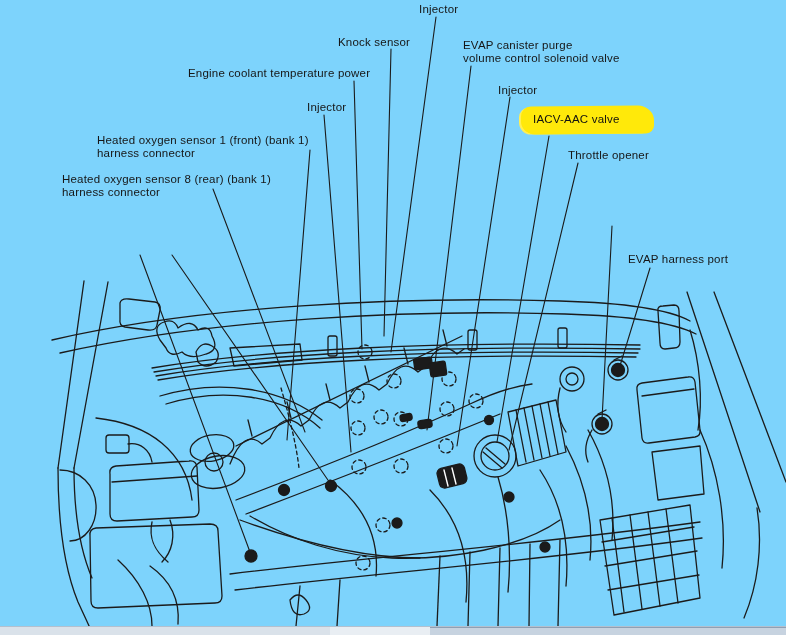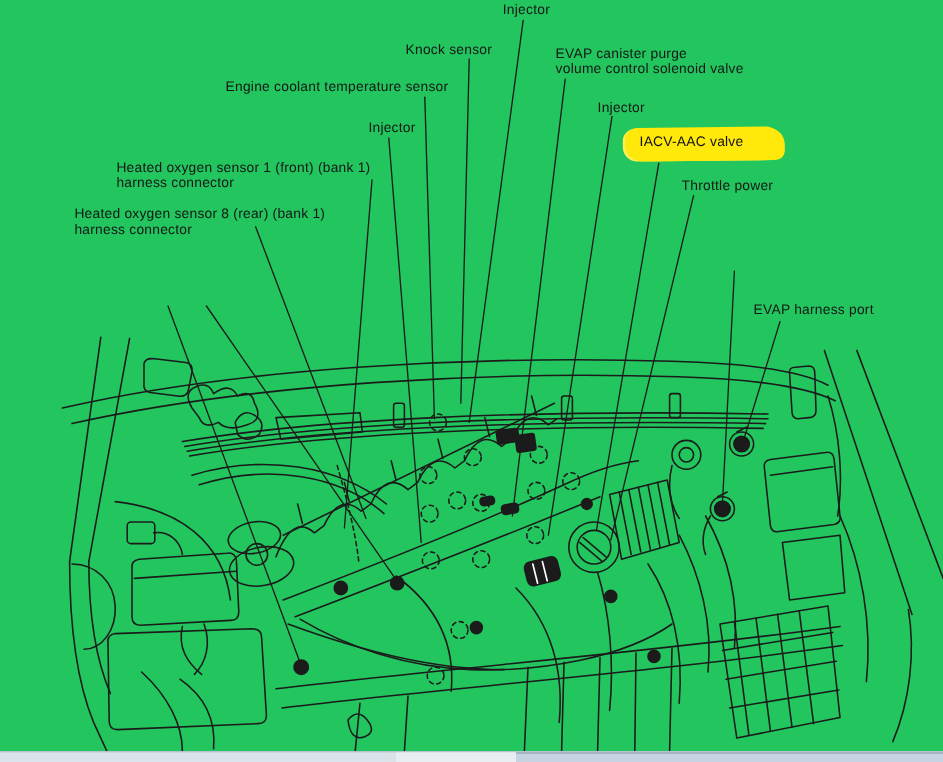--- a/index.html
+++ b/index.html
@@ -1,16 +1,16 @@
 <!DOCTYPE html>
 <html><head>
 <meta charset="utf-8">
 <style>
   html,body{margin:0;padding:0;background:#fff;}
-  #page{position:relative;width:786px;height:635px;background:#22c55e;overflow:hidden;
+  #page{position:relative;width:786px;height:635px;background:#7dd3fc;overflow:hidden;
         font-family:"Liberation Sans","DejaVu Sans",sans-serif;}
   #art{position:absolute;left:0;top:0;}
   .lbl{position:absolute;font-size:11.5px;line-height:13px;color:#161616;
        white-space:pre-line;letter-spacing:.2px;}
   .hl{position:absolute;left:521px;top:106px;width:131px;height:27px;
       background:#ffe90a;border-radius:10px 14px 8px 12px;transform:rotate(-.6deg);
       box-shadow:2px 1px 0 #ffe90a,-2px 1px 0 #ffef55;}
   .hl-lbl{left:533px;top:113px;font-weight:400;color:#111;}
   .bar{position:absolute;left:0;top:626px;width:786px;height:9px;background:#dae2ea;
        border-top:1px solid #b3c0cf;}
@@ -195,28 +195,28 @@
       <path d="M290,600 q8,-10 16,0 q8,10 -2,14 q-12,4 -14,-14"></path>
       <path d="M150,566 C170,580 180,600 178,624"></path>
       <path d="M118,560 C140,580 152,604 152,626"></path>
     </g>
   </svg>
 
   <div class="lbl" style="left:419px;top:3px">Injector</div>
   <div class="lbl" style="left:338px;top:36px">Knock sensor</div>
   <div class="lbl" style="left:463px;top:39px">EVAP canister purge
 volume control solenoid valve</div>
-  <div class="lbl" style="left:188px;top:67px">Engine coolant temperature sensor</div>
+  <div class="lbl" style="left:188px;top:67px">Engine coolant temperature power</div>
   <div class="lbl" style="left:307px;top:101px">Injector</div>
   <div class="lbl" style="left:498px;top:84px">Injector</div>
 
   <div class="hl"></div>
   <div class="lbl hl-lbl">IACV-AAC valve</div>
 
-  <div class="lbl" style="left:568px;top:149px">Throttle power</div>
+  <div class="lbl" style="left:568px;top:149px">Throttle opener</div>
   <div class="lbl" style="left:628px;top:253px">EVAP harness port</div>
   <div class="lbl" style="left:97px;top:134px">Heated oxygen sensor 1 (front) (bank 1)
 harness connector</div>
   <div class="lbl" style="left:62px;top:173px">Heated oxygen sensor 8 (rear) (bank 1)
 harness connector</div>
 
   <div class="bar">
     <div class="bar-seg-a"></div>
     <div class="bar-seg-b"></div>
   </div>

